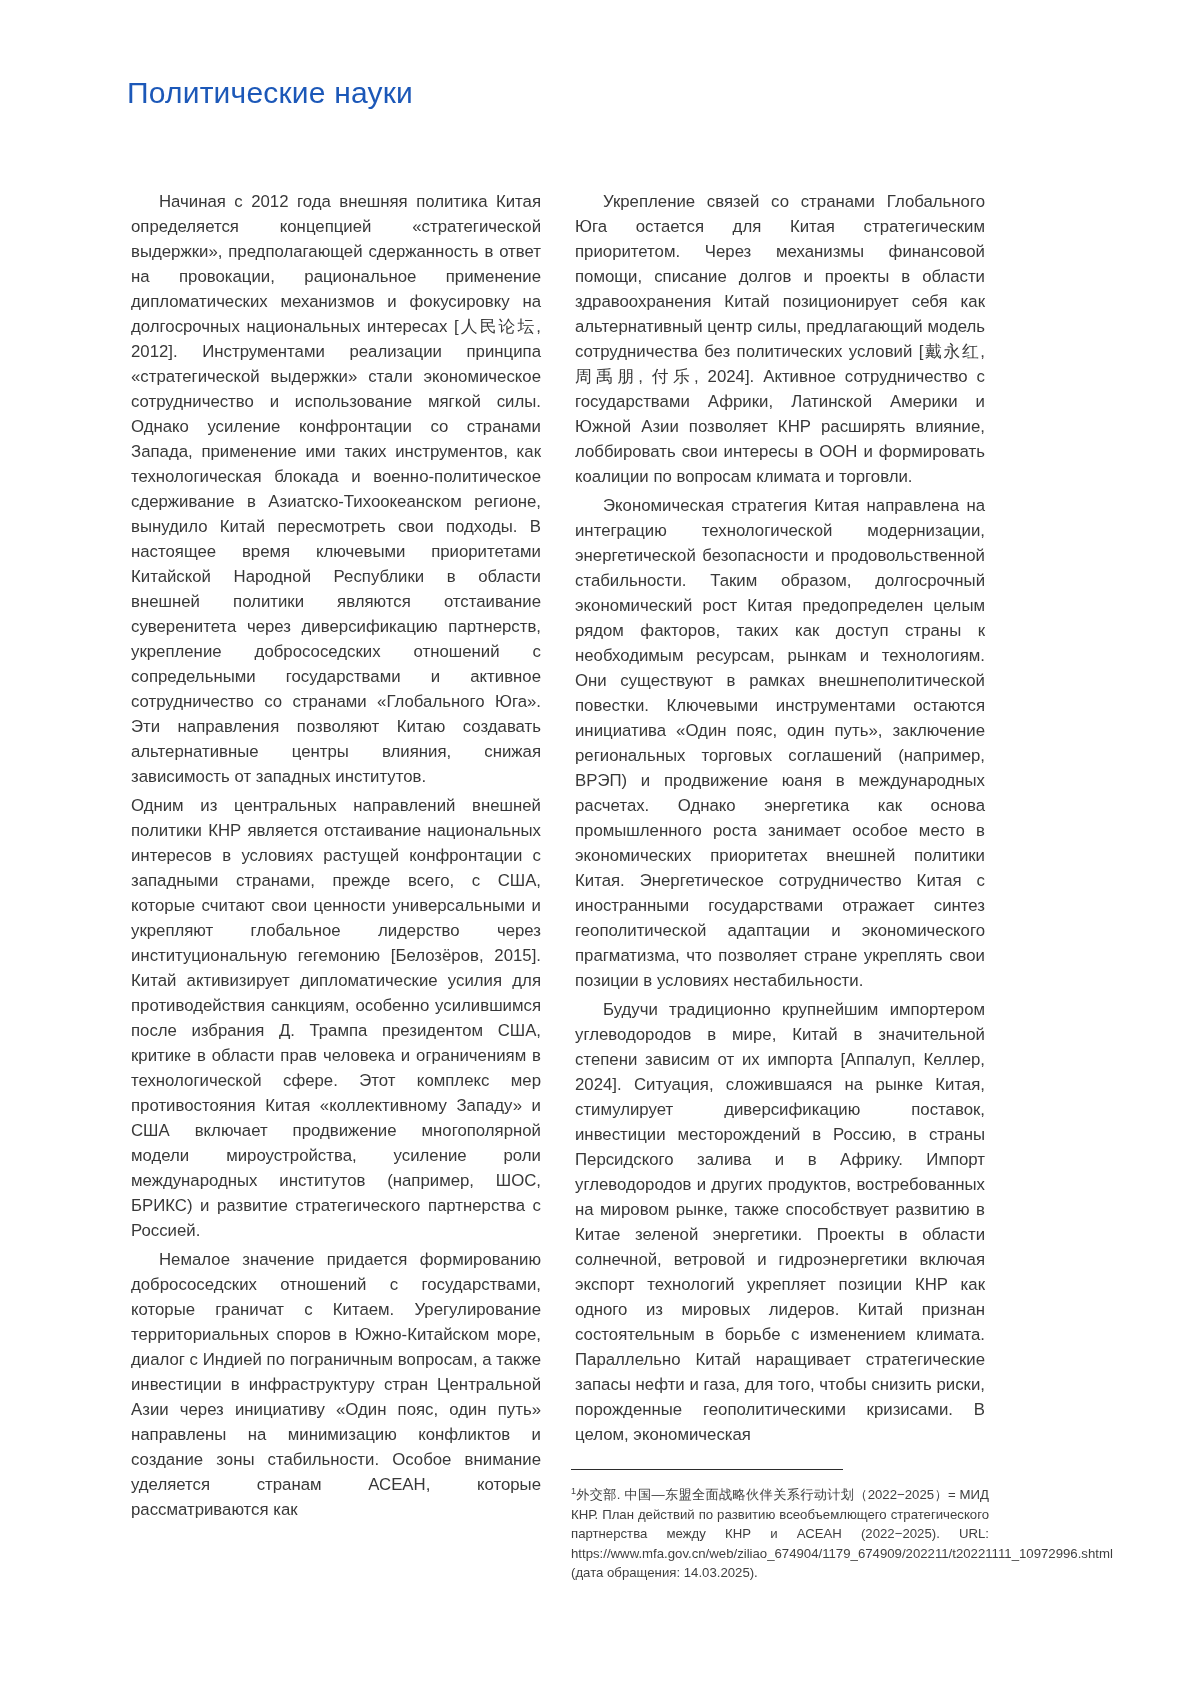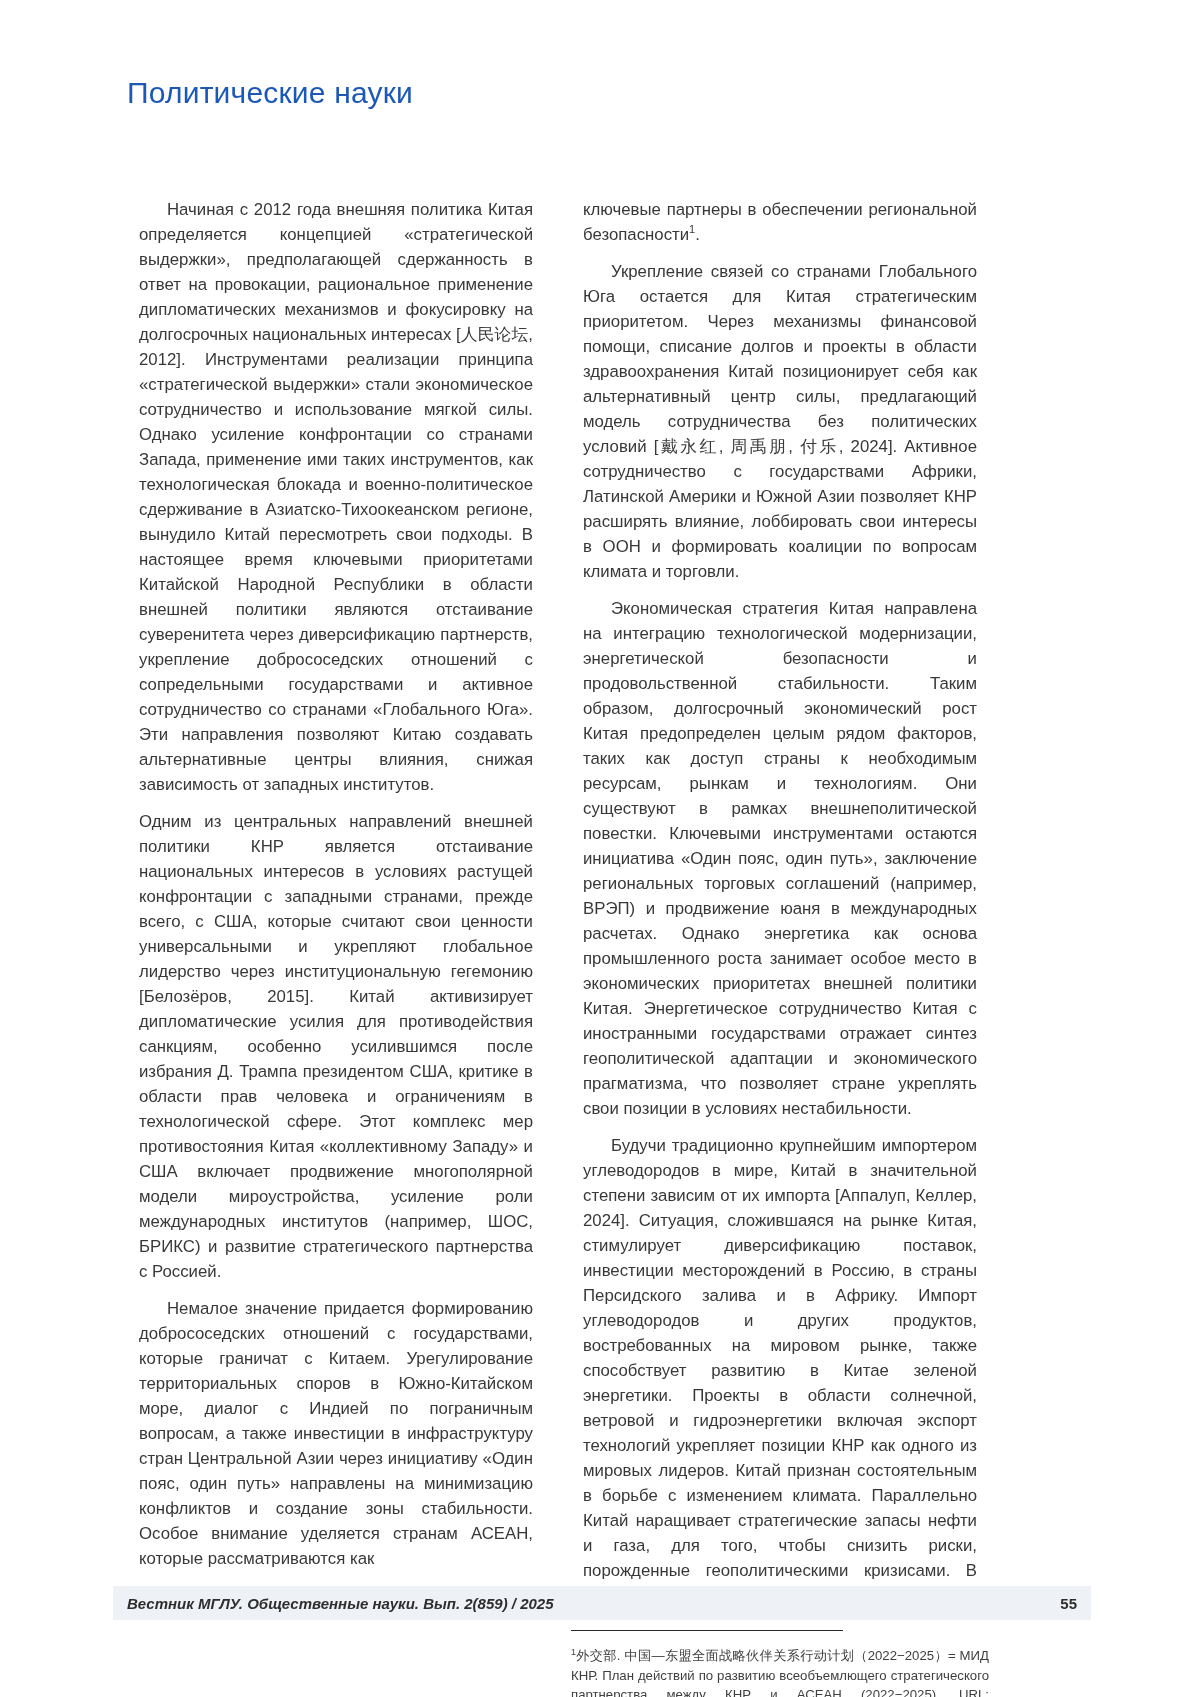--- a/index.html
+++ b/index.html
@@ -25,21 +25,21 @@
   .columns {
     position: absolute;
     left: 127px;
     top: 185px;
     width: 862px;
     display: flex;
     gap: 26px;
   }
   .col { width: 418px; }
   p.body {
-    margin: 12px;
+    margin: 4px;
     font-size: 16.8px;
     line-height: 25px;
     text-align: justify;
     color: #383838;
   }
   p.indent { text-indent: 28px; }
   .section-heading {
     margin: 34px 0 38px 0;
     font-size: 19px;
     line-height: 28px;
@@ -104,34 +104,29 @@
     <div class="col">
       <p class="body indent">Начиная с 2012 года внешняя политика Китая определяется концепцией «стратегической выдержки», предполагающей сдержанность в ответ на провокации, рациональное применение дипломатических механизмов и фокусировку на долгосрочных национальных интересах [人民论坛, 2012]. Инструментами реализации принципа «стратегической выдержки» стали экономическое сотрудничество и использование мягкой силы. Однако усиление конфронтации со странами Запада, применение ими таких инструментов, как технологическая блокада и военно-политическое сдерживание в Азиатско-Тихоокеанском регионе, вынудило Китай пересмотреть свои подходы. В настоящее время ключевыми приоритетами Китайской Народной Республики в области внешней политики являются отстаивание суверенитета через диверсификацию партнерств, укрепление добрососедских отношений с сопредельными государствами и активное сотрудничество со странами «Глобального Юга». Эти направления позволяют Китаю создавать альтернативные центры влияния, снижая зависимость от западных институтов.</p>
 
 
       <p class="body">Одним из центральных направлений внешней политики КНР является отстаивание национальных интересов в условиях растущей конфронтации с западными странами, прежде всего, с США, которые считают свои ценности универсальными и укрепляют глобальное лидерство через институциональную гегемонию [Белозёров, 2015]. Китай активизирует дипломатические усилия для противодействия санкциям, особенно усилившимся после избрания Д. Трампа президентом США, критике в области прав человека и ограничениям в технологической сфере. Этот комплекс мер противостояния Китая «коллективному Западу» и США включает продвижение многополярной модели мироустройства, усиление роли международных институтов (например, ШОС, БРИКС) и развитие стратегического партнерства с Россией.</p>
 
       <p class="body indent">Немалое значение придается формированию добрососедских отношений с государствами, которые граничат с Китаем. Урегулирование территориальных споров в Южно-Китайском море, диалог с Индией по пограничным вопросам, а также инвестиции в инфраструктуру стран Центральной Азии через инициативу «Один пояс, один путь» направлены на минимизацию конфликтов и создание зоны стабильности. Особое внимание уделяется странам АСЕАН, которые рассматриваются как</p>
     </div>
 
     <div class="col">
-      <p class="body"><span>ключевые партнеры в обеспечении региональной безопасности</span><sup class="fn-ref">1</sup><span>.</span></p>
 
       <p class="body indent">Укрепление связей со странами Глобального Юга остается для Китая стратегическим приоритетом. Через механизмы финансовой помощи, списание долгов и проекты в области здравоохранения Китай позиционирует себя как альтернативный центр силы, предлагающий модель сотрудничества без политических условий [戴永红, 周禹朋, 付乐, 2024]. Активное сотрудничество с государствами Африки, Латинской Америки и Южной Азии позволяет КНР расширять влияние, лоббировать свои интересы в ООН и формировать коалиции по вопросам климата и торговли.</p>
 
       <p class="body indent">Экономическая стратегия Китая направлена на интеграцию технологической модернизации, энергетической безопасности и продовольственной стабильности. Таким образом, долгосрочный экономический рост Китая предопределен целым рядом факторов, таких как доступ страны к необходимым ресурсам, рынкам и технологиям. Они существуют в рамках внешнеполитической повестки. Ключевыми инструментами остаются инициатива «Один пояс, один путь», заключение региональных торговых соглашений (например, ВРЭП) и продвижение юаня в международных расчетах. Однако энергетика как основа промышленного роста занимает особое место в экономических приоритетах внешней политики Китая. Энергетическое сотрудничество Китая с иностранными государствами отражает синтез геополитической адаптации и экономического прагматизма, что позволяет стране укреплять свои позиции в условиях нестабильности.</p>
 
       <p class="body indent">Будучи традиционно крупнейшим импортером углеводородов в мире, Китай в значительной степени зависим от их импорта [Аппалуп, Келлер, 2024]. Ситуация, сложившаяся на рынке Китая, стимулирует диверсификацию поставок, инвестиции месторождений в Россию, в страны Персидского залива и в Африку. Импорт углеводородов и других продуктов, востребованных на мировом рынке, также способствует развитию в Китае зеленой энергетики. Проекты в области солнечной, ветровой и гидроэнергетики включая экспорт технологий укрепляет позиции КНР как одного из мировых лидеров. Китай признан состоятельным в борьбе с изменением климата. Параллельно Китай наращивает стратегические запасы нефти и газа, для того, чтобы снизить риски, порожденные геополитическими кризисами. В целом, экономическая</p>
 
       <div class="footnote">
         <div class="footnote-rule"></div>
         <p class="footnote-text"><sup>1</sup><span>外交部.  中国—东盟全面战略伙伴关系行动计划（2022−2025）= МИД КНР. План действий по развитию всеобъемлющего стратегического партнерства между КНР и АСЕАН (2022−2025). URL: https://www.mfa.gov.cn/web/ziliao_674904/1179_674909/202211/t20221111_10972996.shtml (дата обращения: 14.03.2025).</span></p>
       </div>
     </div>
 
   </div>
 
-  <div class="footer-bar">
-    <span class="journal-ref">Вестник МГЛУ. Общественные науки. Вып. 2(859) / 2025</span>
-    <span class="page-num">55</span>
-  </div>
 
 </div>
 
 </body></html>

